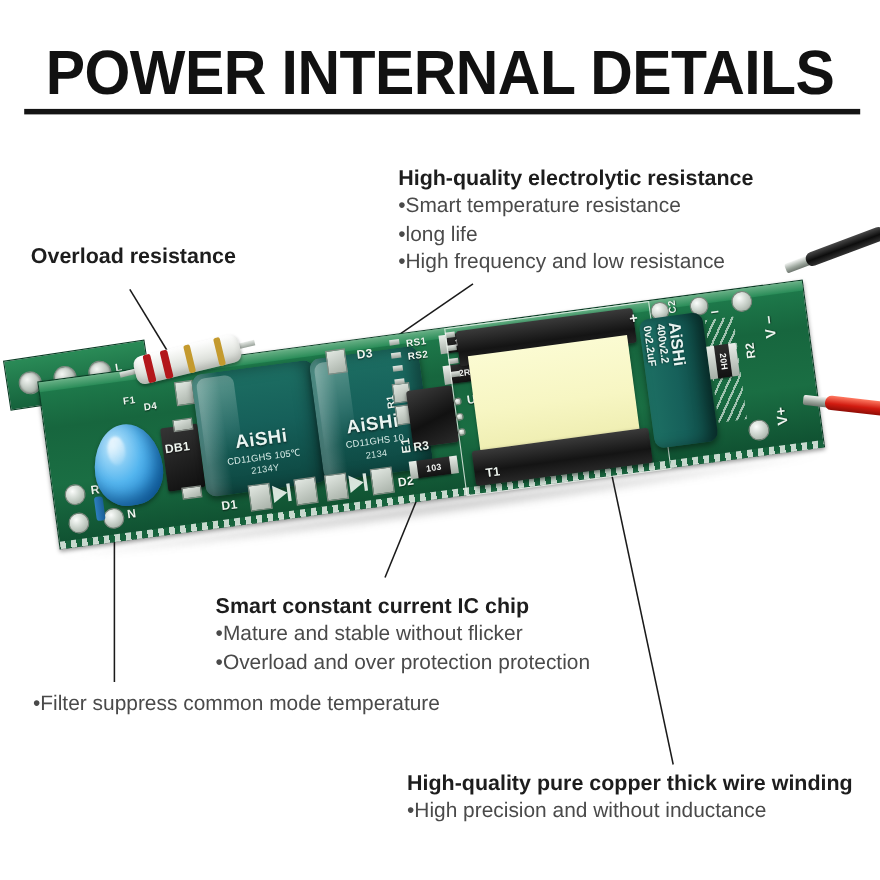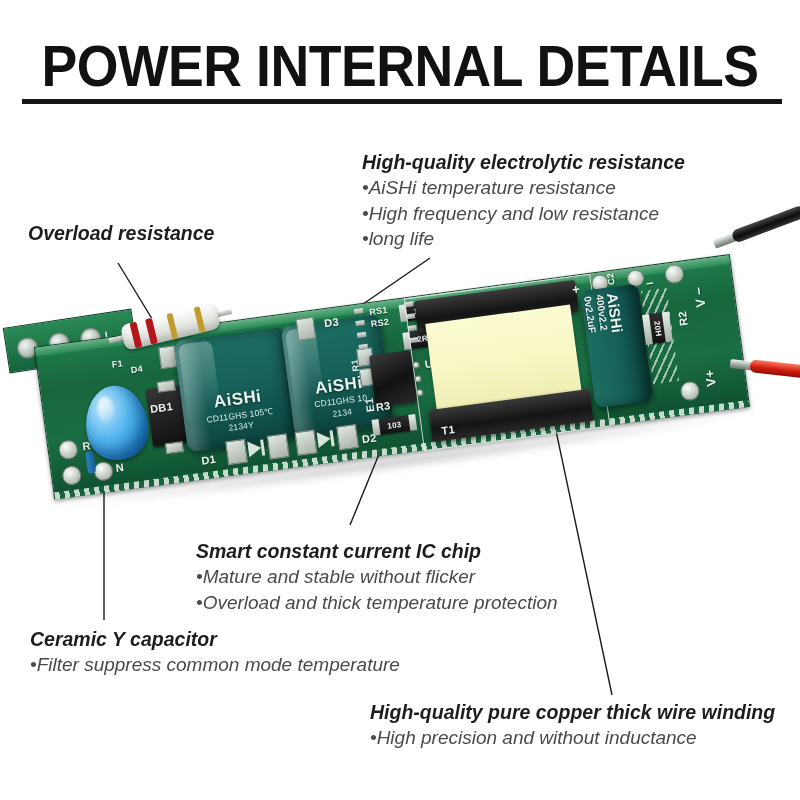--- a/index.html
+++ b/index.html
@@ -22,21 +22,21 @@
     text-align:center;
     transform:scaleX(0.94);
     transform-origin:center center;
     white-space:nowrap;
   }
   #title-rule{
     position:absolute;left:22px;top:63px;width:760px;height:5px;background:#141414;
   }
 
   
-  .annot{position:absolute;font-style:italic;}
+  .annot{position:absolute;}
   .annot .head{
     font-size:19.5px;font-weight:bold;color:#1d1d1d;line-height:25px;white-space:nowrap;
   }
   .annot .bullet{
     font-size:19px;color:#4a4a4a;line-height:25.5px;white-space:nowrap;
   }
 
   #annot-electrolytic{left:362px;top:150px;}
   #annot-precision{left:28px;top:221px;}
   #annot-ic{left:196px;top:539px;}
@@ -461,33 +461,32 @@
 
     </div>
   </div>
 
   <div class="annot" id="annot-precision">
     <div class="head">Overload resistance</div>
   </div>
 
   <div class="annot" id="annot-electrolytic">
     <div class="head">High-quality electrolytic resistance</div>
-    <div class="bullet">•AiSHi temperature resistance</div>
+    <div class="bullet">•Smart temperature resistance</div>
+    <div class="bullet">•long life</div>
     <div class="bullet">•High frequency and low resistance</div>
-    <div class="bullet">•long life</div>
   </div>
 
   <div class="annot" id="annot-ic">
     <div class="head">Smart constant current IC chip</div>
     <div class="bullet">•Mature and stable without flicker</div>
-    <div class="bullet">•Overload and thick temperature protection</div>
+    <div class="bullet">•Overload and over protection protection</div>
   </div>
 
   <div class="annot" id="annot-ceramic">
-    <div class="head">Ceramic Y capacitor</div>
     <div class="bullet">•Filter suppress common mode temperature</div>
   </div>
 
   <div class="annot" id="annot-winding">
     <div class="head">High-quality pure copper thick wire winding</div>
     <div class="bullet">•High precision and without inductance</div>
   </div>
 
 </div>
 

